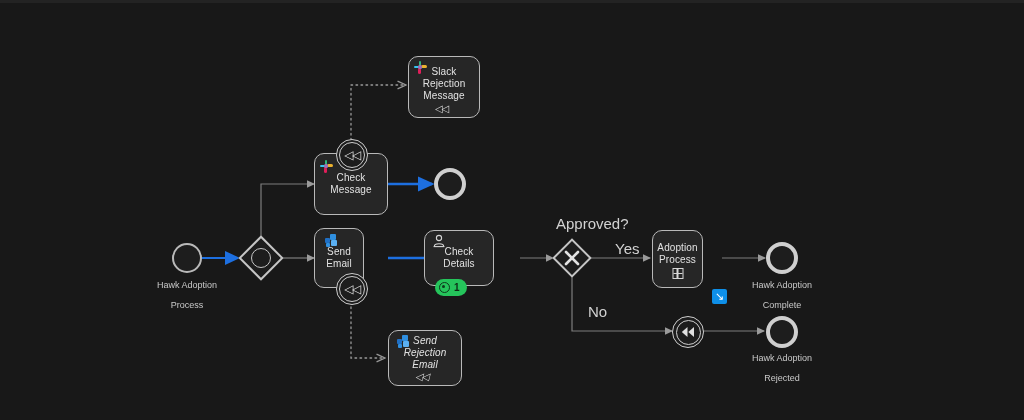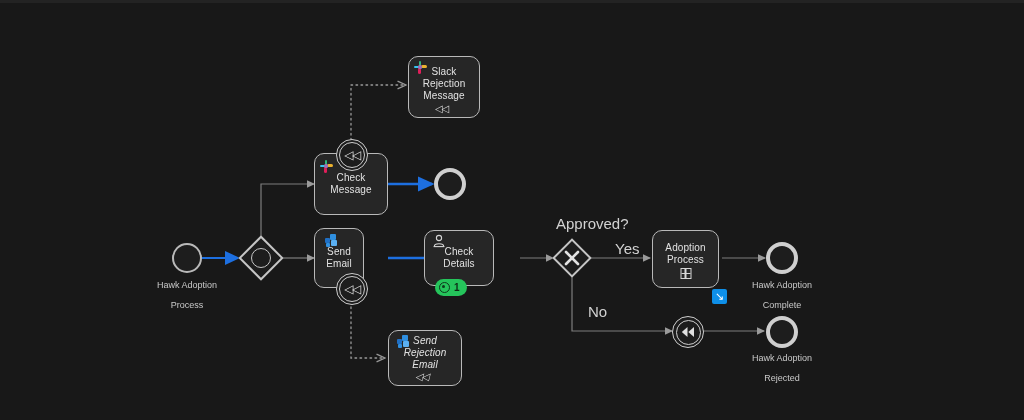--- a/index.html
+++ b/index.html
@@ -319,21 +319,21 @@
     <div class="gateway" style="position:absolute; left:6px; top:6px; width:28px; height:28px;"></div>
     <svg class="gw-inner" width="20" height="20" viewBox="0 0 20 20">
       <line x1="4" y1="4" x2="16" y2="16" stroke="#e2e2e2" stroke-width="2.6" stroke-linecap="round"></line>
       <line x1="16" y1="4" x2="4" y2="16" stroke="#e2e2e2" stroke-width="2.6" stroke-linecap="round"></line>
     </svg>
   </div>
   <div class="flowlabel" style="left:556px; top:218px;">Approved?</div>
   <div class="flowlabel" style="left:615px; top:243px;">Yes</div>
   <div class="flowlabel" style="left:588px; top:306px;">No</div>
 
-  <div class="node task" style="left:652px; top:230px; width:67px; height:58px;">
+  <div class="node task" style="left:652px; top:230px; width:51px; height:58px;">
     <div class="label" style="transform:translateY(-5px);">Adoption
 Process</div>
     <div class="ca-marker"></div>
   </div>
   <div class="badge-blue" style="left:712px; top:289px;">
     <span>↘</span>
   </div>
 
   <div class="node event end" style="left:766px; top:242px; width:32px; height:32px;"></div>
   <div class="evlabel" style="left:722px; top:275px;">Hawk Adoption

